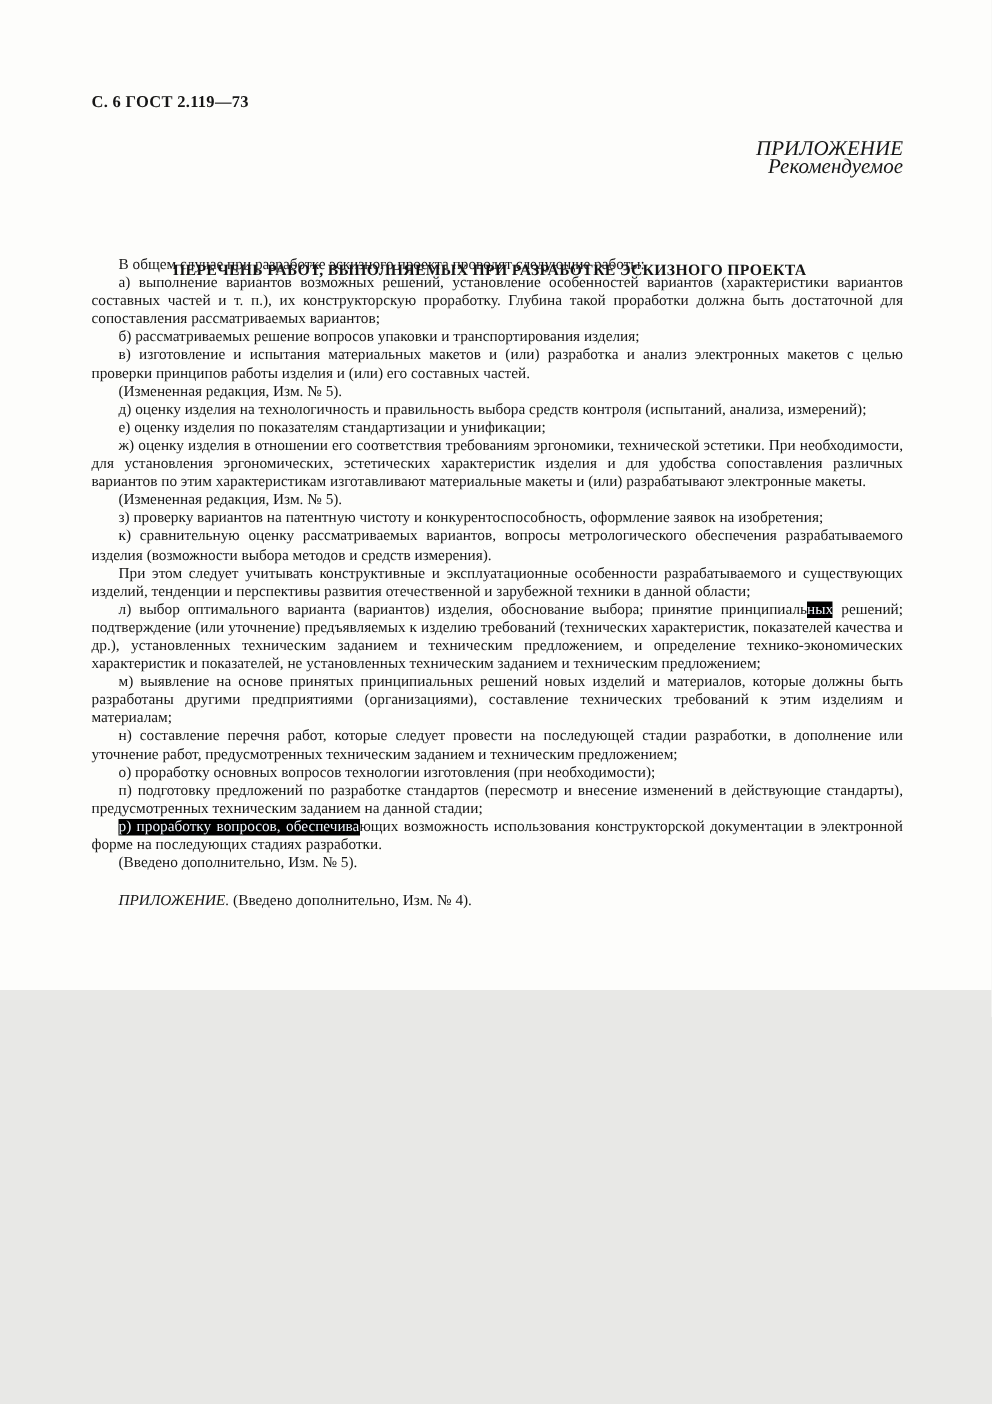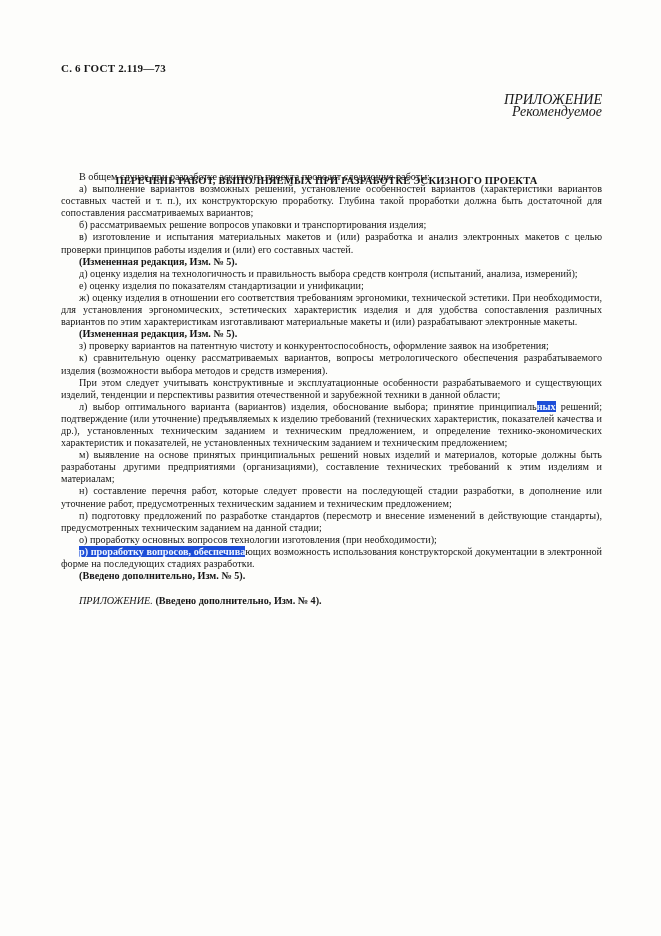--- a/index.html
+++ b/index.html
@@ -4,21 +4,21 @@
 <style>
   * { box-sizing: border-box; }
   html, body { margin: 0; padding: 0; }
   body {
     width: 661px; height: 936px;
     background: #e8e8e6;
     font-family: "Liberation Serif", "DejaVu Serif", serif;
   }
   .page {
     position: relative;
-    width: 661px; height: 936px;
+    width: 661px; height: 660px;
     background: #fdfdfb;
     color: #161616;
     overflow: hidden;
   }
   .doc-header {
     position: absolute; left: 61px; top: 62px;
     font-weight: bold; font-size: 11px; letter-spacing: 0.2px;
   }
   .annex-block {
     position: absolute; right: 59px; top: 94px;
@@ -32,23 +32,23 @@
     letter-spacing: 0.2px;
     margin-top: 32px;
   }
   .doc-body {
     position: absolute; left: 61px; right: 59px; top: 171px;
     font-size: 10.2px; line-height: 12.1px;
     text-align: justify;
   }
   .doc-body p { margin: 0; text-indent: 18px; }
   .doc-body p.gap { margin-top: 13px; }
-  .seg-b { font-weight: bold; }
+  .seg-b { font-weight: normal; }
   .seg-i { font-style: italic; }
-  .seg-sel { background: #1d4ed8; color: #f2f7ff; font-weight: bold; }
+  .seg-sel { background: #000000; color: #f2f7ff; }
 </style>
 </head>
 <body>
 
 <div class="page">
 
   <div class="doc-header">С. 6 ГОСТ 2.119—73</div>
 
   <div class="annex-block">
     <div class="annex-label">ПРИЛОЖЕНИЕ</div>
@@ -66,20 +66,20 @@
       <p><span>д) оценку изделия на технологичность и правильность выбора средств контроля (испытаний, анализа, измерений);</span></p>
       <p><span>е) оценку изделия по показателям стандартизации и унификации;</span></p>
       <p><span>ж) оценку изделия в отношении его соответствия требованиям эргономики, технической эстетики. При необходимости, для установления эргономических, эстетических характеристик изделия и для удобства сопоставления различных вариантов по этим характеристикам изготавливают материальные макеты и (или) разрабатывают электронные макеты.</span></p>
       <p><span class="seg-b">(Измененная редакция, Изм. № 5).</span></p>
       <p><span>з) проверку вариантов на патентную чистоту и конкурентоспособность, оформление заявок на изобретения;</span></p>
       <p><span>к) сравнительную оценку рассматриваемых вариантов, вопросы метрологического обеспечения разрабатываемого изделия (возможности выбора методов и средств измерения).</span></p>
       <p><span>При этом следует учитывать конструктивные и эксплуатационные особенности разрабатываемого и существующих изделий, тенденции и перспективы развития отечественной и зарубежной техники в данной области;</span></p>
       <p><span>л) выбор оптимального варианта (вариантов) изделия, обоснование выбора; принятие принципиаль</span><span class="seg-sel">ных</span><span> решений; подтверждение (или уточнение) предъявляемых к изделию требований (технических характеристик, показателей качества и др.), установленных техническим заданием и техническим предложением, и определение технико-экономических характеристик и показателей, не установленных техническим заданием и техническим предложением;</span></p>
       <p><span>м) выявление на основе принятых принципиальных решений новых изделий и материалов, которые должны быть разработаны другими предприятиями (организациями), составление технических требований к этим изделиям и материалам;</span></p>
       <p><span>н) составление перечня работ, которые следует провести на последующей стадии разработки, в дополнение или уточнение работ, предусмотренных техническим заданием и техническим предложением;</span></p>
+      <p><span>о) проработку основных вопросов технологии изготовления (при необходимости);</span></p>
       <p><span>п) подготовку предложений по разработке стандартов (пересмотр и внесение изменений в действующие стандарты), предусмотренных техническим заданием на данной стадии;</span></p>
-      <p><span>о) проработку основных вопросов технологии изготовления (при необходимости);</span></p>
       <p><span class="seg-sel">р) проработку вопросов, обеспечива</span><span>ющих возможность использования конструкторской документации в электронной форме на последующих стадиях разработки.</span></p>
       <p><span class="seg-b">(Введено дополнительно, Изм. № 5).</span></p>
       <p class="gap"><span class="seg-i">ПРИЛОЖЕНИЕ. </span><span class="seg-b">(Введено дополнительно, Изм. № 4).</span></p>
     </div>
 
 </div>
 
 </body></html>

